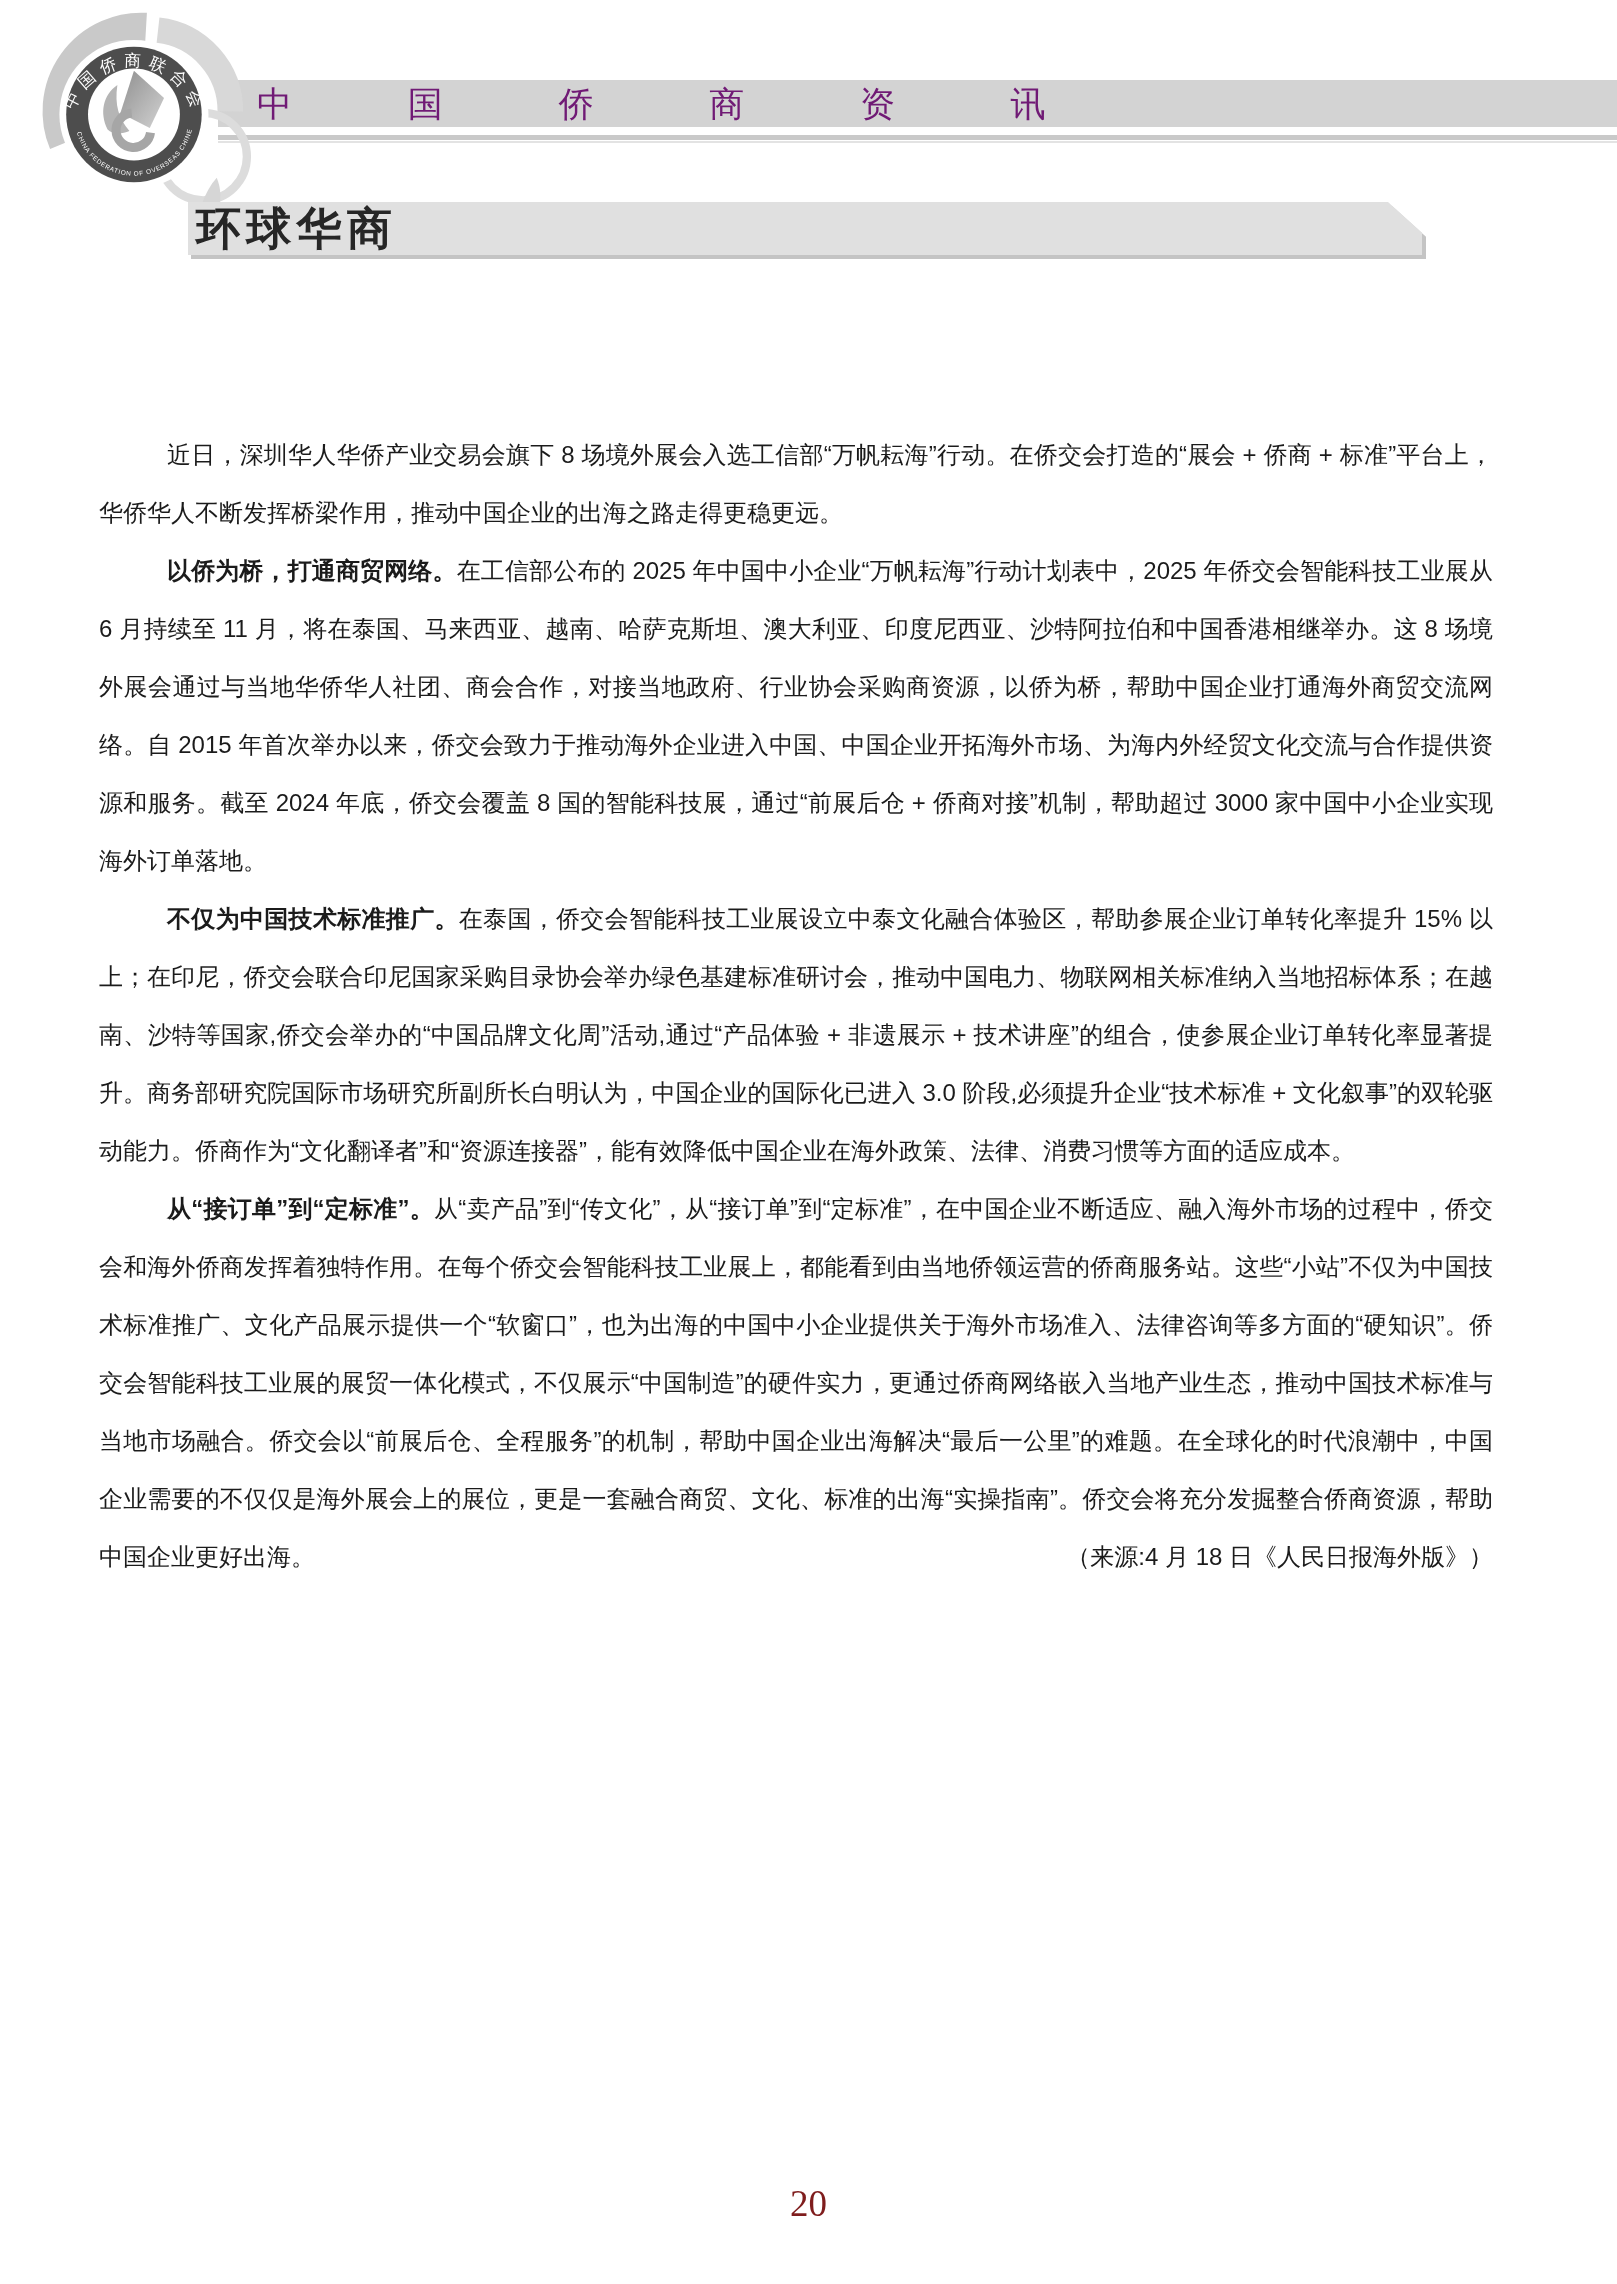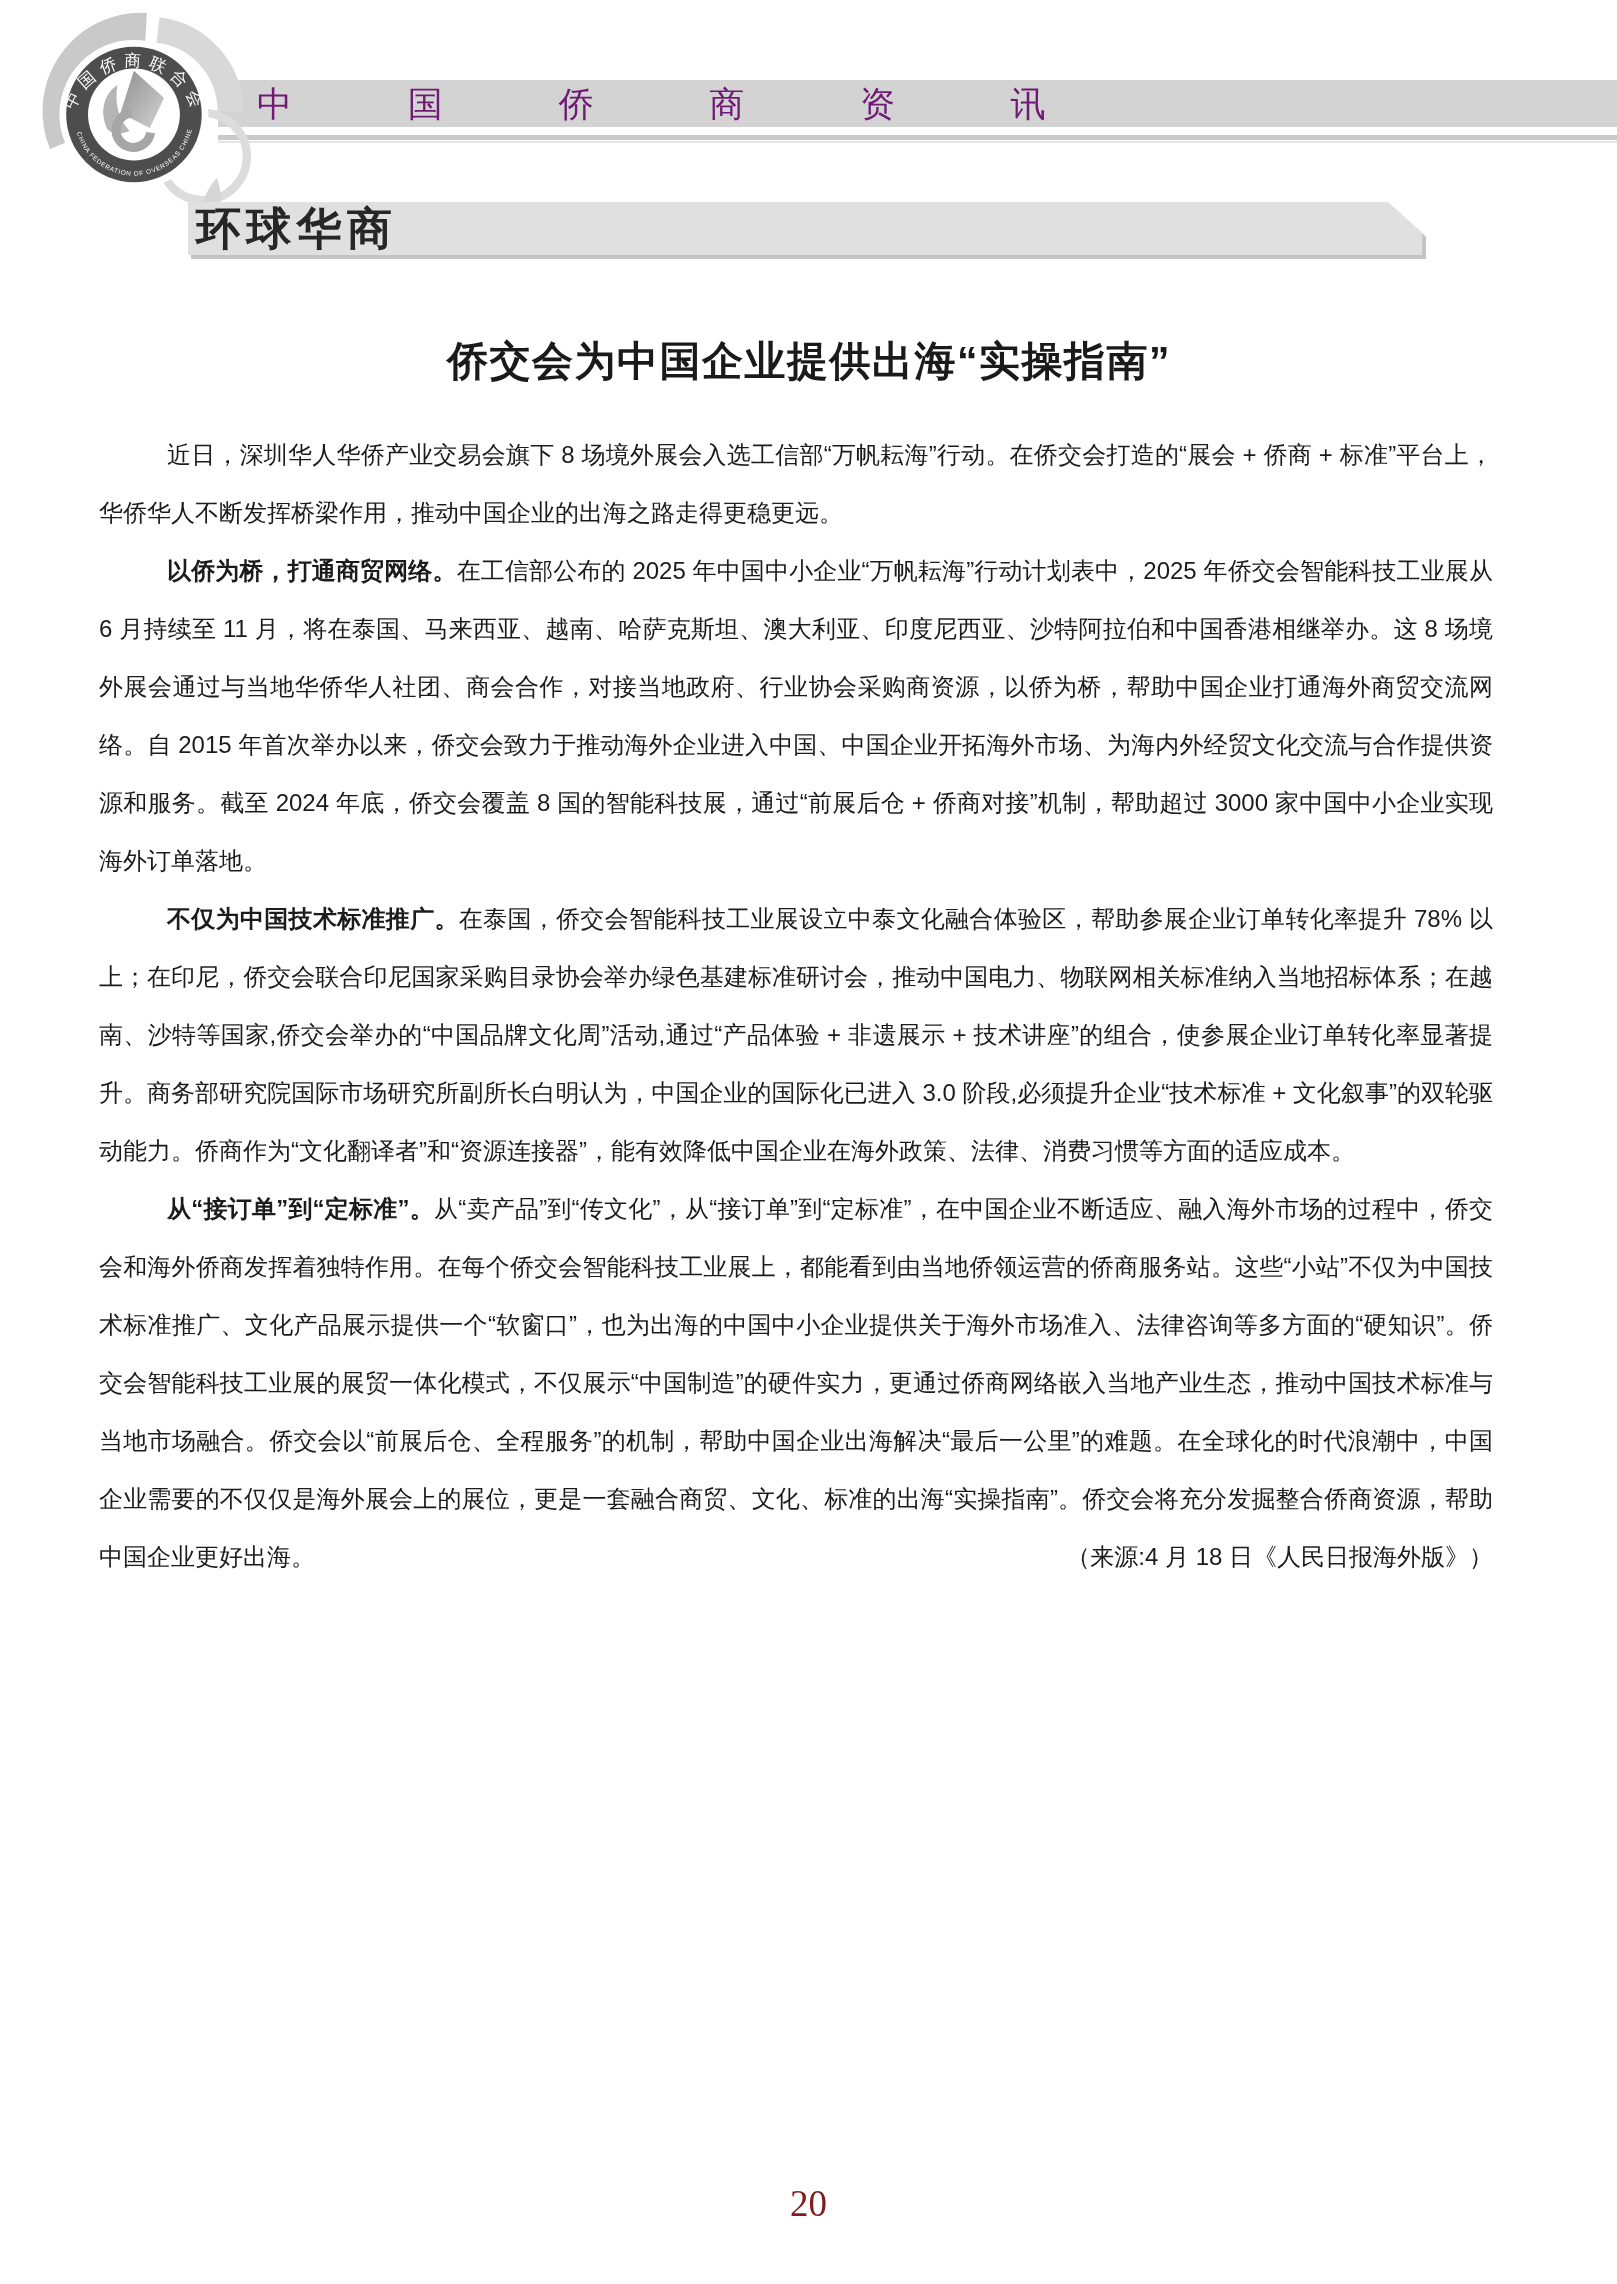--- a/index.html
+++ b/index.html
@@ -109,25 +109,24 @@
       <text font-size="8.5" fill="#ffffff" letter-spacing="1" font-family="Liberation Sans, sans-serif">
         <textPath href="#arcB" startOffset="2%">CHINA FEDERATION OF OVERSEAS CHINESE ENTREPRENEURS</textPath>
       </text>
     </svg>
   </div>
 
   <div class="section-shadow"></div>
   <div class="section-bar"></div>
   <div class="section-label">环球华商</div>
 
-  <div class="article-title">侨交会为中国企业提供出海“实操指南”</div>
 
   <div class="article-body">
     <p class="para"><span class="lead"></span><span>近日，深圳华人华侨产业交易会旗下 8 场境外展会入选工信部“万帆耘海”行动。在侨交会打造的“展会 + 侨商 + 标准”平台上，华侨华人不断发挥桥梁作用，推动中国企业的出海之路走得更稳更远。</span></p>
     <p class="para"><span class="lead">以侨为桥，打通商贸网络。</span><span>在工信部公布的 2025 年中国中小企业“万帆耘海”行动计划表中，2025 年侨交会智能科技工业展从 6 月持续至 11 月，将在泰国、马来西亚、越南、哈萨克斯坦、澳大利亚、印度尼西亚、沙特阿拉伯和中国香港相继举办。这 8 场境外展会通过与当地华侨华人社团、商会合作，对接当地政府、行业协会采购商资源，以侨为桥，帮助中国企业打通海外商贸交流网络。自 2015 年首次举办以来，侨交会致力于推动海外企业进入中国、中国企业开拓海外市场、为海内外经贸文化交流与合作提供资源和服务。截至 2024 年底，侨交会覆盖 8 国的智能科技展，通过“前展后仓 + 侨商对接”机制，帮助超过 3000 家中国中小企业实现海外订单落地。</span></p>
-    <p class="para"><span class="lead">不仅为中国技术标准推广。</span><span>在泰国，侨交会智能科技工业展设立中泰文化融合体验区，帮助参展企业订单转化率提升 78% 以上；在印尼，侨交会联合印尼国家采购目录协会举办绿色基建标准研讨会，推动中国电力、物联网相关标准纳入当地招标体系；在越南、沙特等国家,侨交会举办的“中国品牌文化周”活动,通过“产品体验 + 非遗展示 + 技术讲座”的组合，使参展企业订单转化率显著提升。商务部研究院国际市场研究所副所长白明认为，中国企业的国际化已进入 3.0 阶段,必须提升企业“技术标准 + 文化叙事”的双轮驱动能力。侨商作为“文化翻译者”和“资源连接器”，能有效降低中国企业在海外政策、法律、消费习惯等方面的适应成本。</span></p>
+    <p class="para"><span class="lead">不仅为中国技术标准推广。</span><span>在泰国，侨交会智能科技工业展设立中泰文化融合体验区，帮助参展企业订单转化率提升 15% 以上；在印尼，侨交会联合印尼国家采购目录协会举办绿色基建标准研讨会，推动中国电力、物联网相关标准纳入当地招标体系；在越南、沙特等国家,侨交会举办的“中国品牌文化周”活动,通过“产品体验 + 非遗展示 + 技术讲座”的组合，使参展企业订单转化率显著提升。商务部研究院国际市场研究所副所长白明认为，中国企业的国际化已进入 3.0 阶段,必须提升企业“技术标准 + 文化叙事”的双轮驱动能力。侨商作为“文化翻译者”和“资源连接器”，能有效降低中国企业在海外政策、法律、消费习惯等方面的适应成本。</span></p>
     <p class="para"><span class="lead">从“接订单”到“定标准”。</span><span>从“卖产品”到“传文化”，从“接订单”到“定标准”，在中国企业不断适应、融入海外市场的过程中，侨交会和海外侨商发挥着独特作用。在每个侨交会智能科技工业展上，都能看到由当地侨领运营的侨商服务站。这些“小站”不仅为中国技术标准推广、文化产品展示提供一个“软窗口”，也为出海的中国中小企业提供关于海外市场准入、法律咨询等多方面的“硬知识”。侨交会智能科技工业展的展贸一体化模式，不仅展示“中国制造”的硬件实力，更通过侨商网络嵌入当地产业生态，推动中国技术标准与当地市场融合。侨交会以“前展后仓、全程服务”的机制，帮助中国企业出海解决“最后一公里”的难题。在全球化的时代浪潮中，中国企业需要的不仅仅是海外展会上的展位，更是一套融合商贸、文化、标准的出海“实操指南”。侨交会将充分发掘整合侨商资源，帮助中国企业更好出海。</span><span class="source">（来源:4 月 18 日《人民日报海外版》）</span></p>
   </div>
 
   <div class="page-number">20</div>
 
 </div>
 
 
 </body></html>

